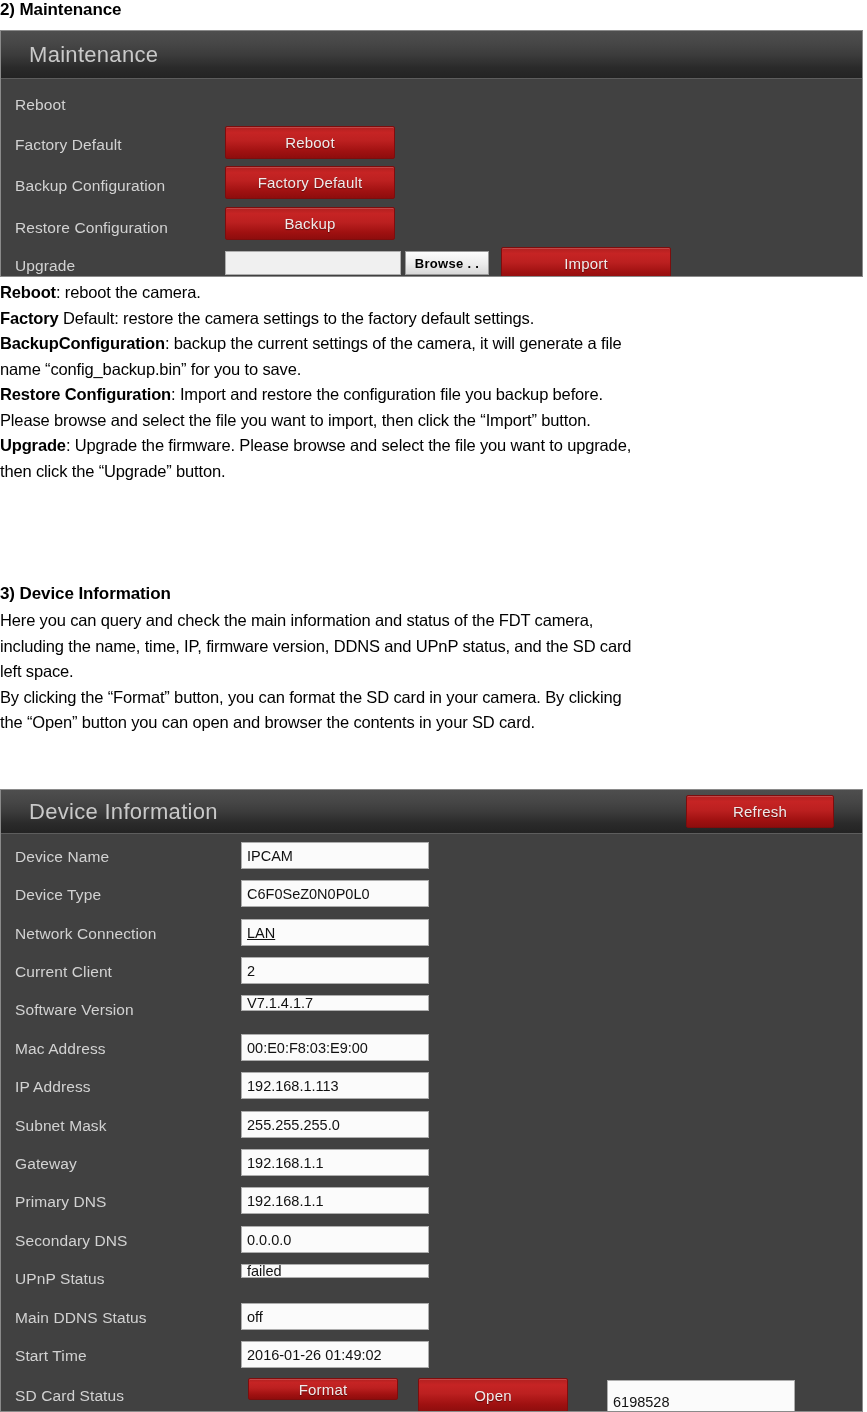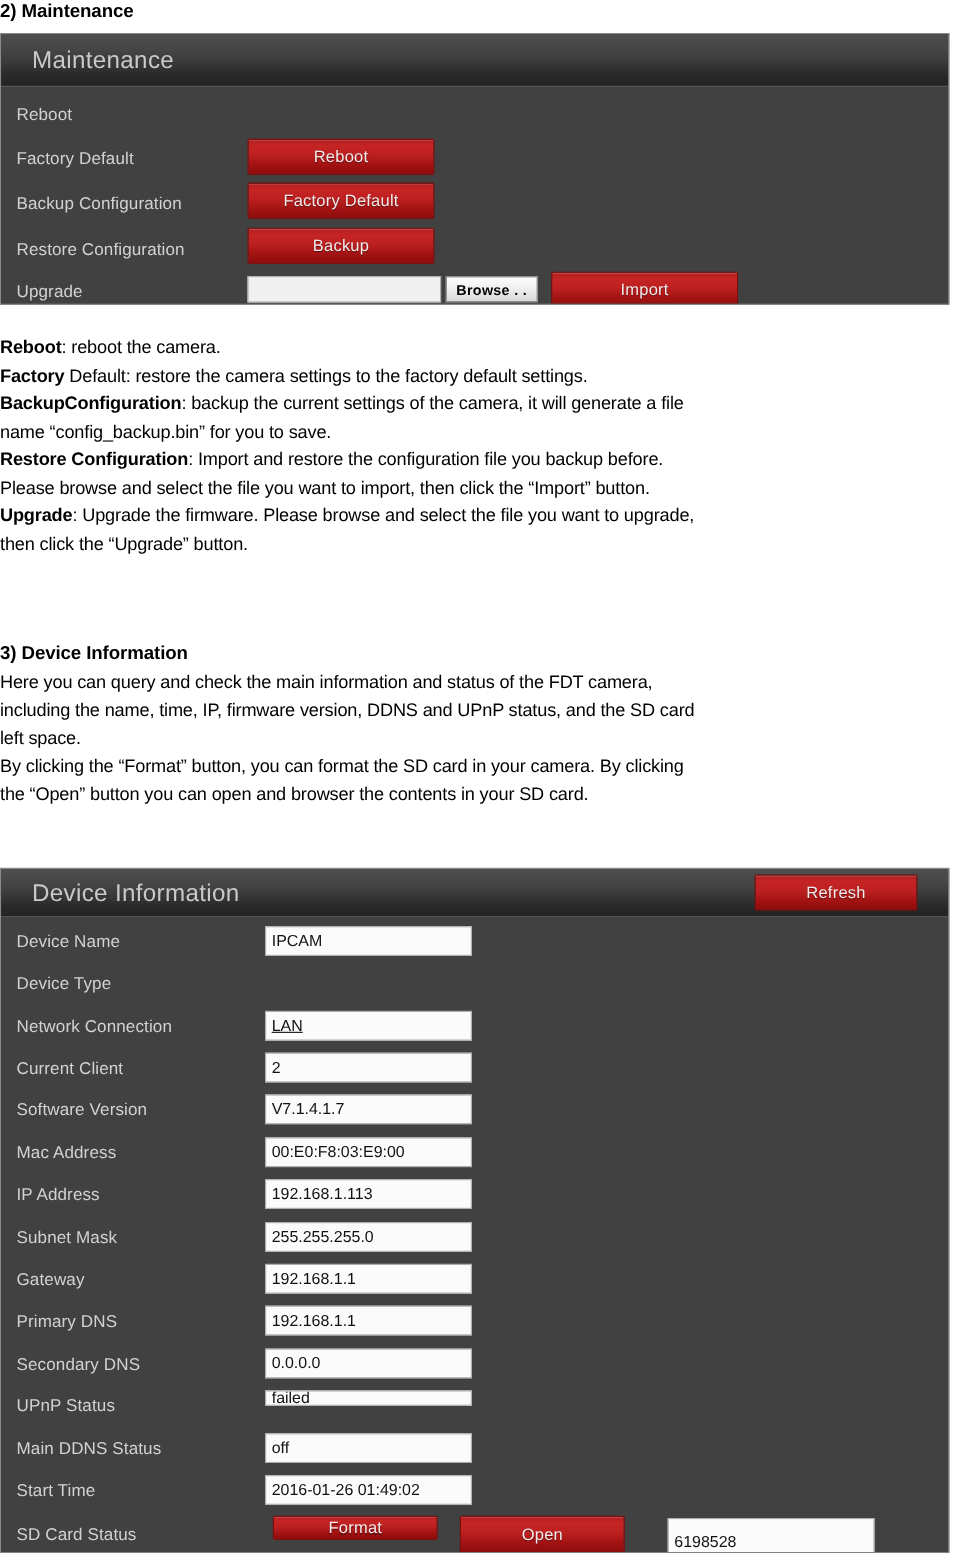--- a/index.html
+++ b/index.html
@@ -148,21 +148,21 @@
       <div class="row-label" style="left:14px; top:140px;">Restore Configuration</div>
       <div class="abs field empty" style="left:224px; top:172px; width:176px; height:24px;"></div>
       <div class="abs btn-browse" style="left:404px; top:172px; width:84px; height:24px;">Browse . .</div>
       <div class="abs btn-red" style="left:500px; top:168px; width:170px; height:33px;">Import</div>
 
       <div class="row-label" style="left:14px; top:178px;">Upgrade</div>
 
     </div>
   </div>
 
-  <div class="abs para" style="left:0px; top:304px; width:710px;">
+  <div class="abs para" style="left:0px; top:280px; width:710px;">
     <div>
       <b>Reboot</b><span>: reboot the camera.</span>
     </div>
     <div>
       <b>Factory</b><span> Default: restore the camera settings to the factory default settings.</span>
     </div>
     <div>
       <b>BackupConfiguration</b><span>: backup the current settings of the camera, it will generate a file</span>
     </div>
     <div>name “config_backup.bin” for you to save.</div>
@@ -192,29 +192,30 @@
       <span class="title">Device Information</span>
       <div class="btn-red abs" style="right:28px; top:5px; width:148px; height:33px;">Refresh</div>
     </div>
 
     <div class="panel-body" style="height:578px; position:relative;">
 
       <div class="row-label" style="left:14px; top:14px;">Device Name</div>
       <div class="abs field" style="left:240px; top:8px; width:188px; height:27px;">IPCAM</div>
 
       <div class="row-label" style="left:14px; top:52px;">Device Type</div>
+      <div class="abs field" style="left:240px; top:46px; width:188px; height:27px;">C6F0SeZ0N0P0L0</div>
 
       <div class="row-label" style="left:14px; top:91px;">Network Connection</div>
       <div class="abs field" style="left:240px; top:85px; width:188px; height:27px;text-decoration:underline;">LAN</div>
 
       <div class="row-label" style="left:14px; top:129px;">Current Client</div>
       <div class="abs field" style="left:240px; top:123px; width:188px; height:27px;">2</div>
 
       <div class="row-label" style="left:14px; top:167px;">Software Version</div>
-      <div class="abs field" style="left:240px; top:161px; width:188px; height:27px;">V7.1.4.1.7</div>
+      <div class="abs field" style="left:240px; top:161px; width:188px; height:16px;">V7.1.4.1.7</div>
 
       <div class="row-label" style="left:14px; top:206px;">Mac Address</div>
       <div class="abs field" style="left:240px; top:200px; width:188px; height:27px;">00:E0:F8:03:E9:00</div>
 
       <div class="row-label" style="left:14px; top:244px;">IP Address</div>
       <div class="abs field" style="left:240px; top:238px; width:188px; height:27px;">192.168.1.113</div>
 
       <div class="row-label" style="left:14px; top:283px;">Subnet Mask</div>
       <div class="abs field" style="left:240px; top:277px; width:188px; height:27px;">255.255.255.0</div>
 

